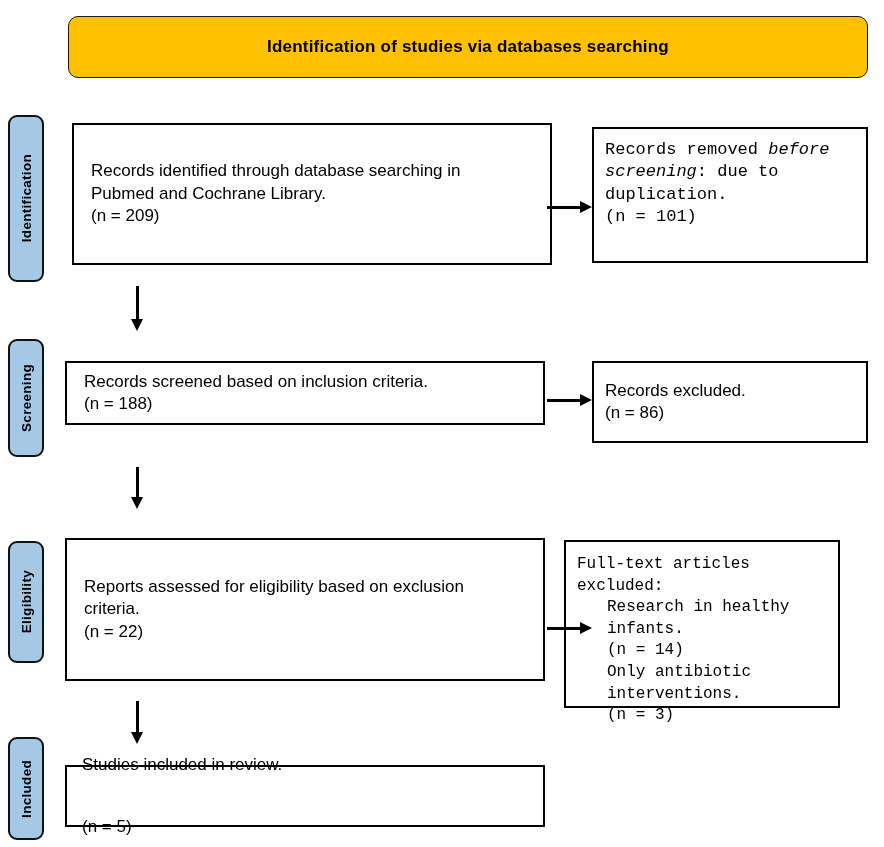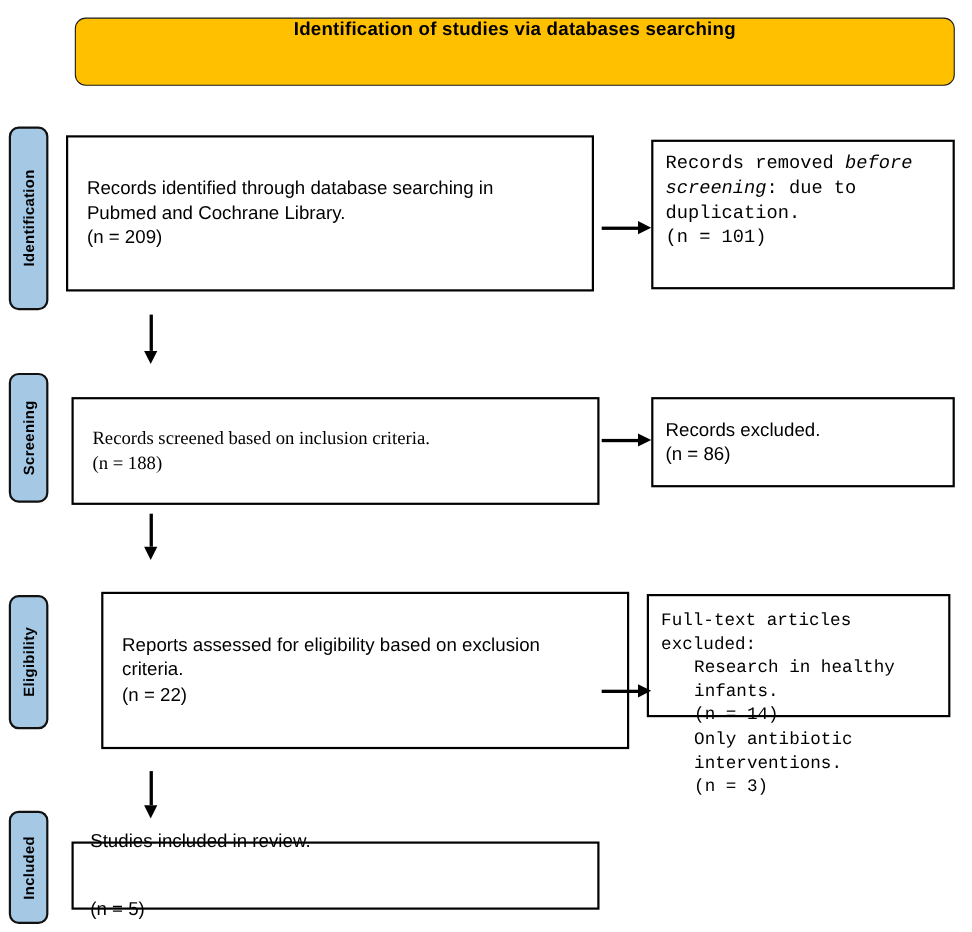--- a/index.html
+++ b/index.html
@@ -6,21 +6,21 @@
   html,body { background:#ffffff; }
   body { font-family:"Liberation Sans","DejaVu Sans",sans-serif; color:#000; }
   .canvas {
     position:relative; width:884px; height:847px; background:#fff; overflow:hidden;
   }
 
   
   .banner {
     position:absolute; left:68px; top:16px; width:800px; height:62px;
     background:#FFC000; border:1.5px solid #1a1a1a; border-radius:10px;
-    display:flex; align-items:flex-start; justify-content:center;
+    display:flex; align-items:center; justify-content:center;
   }
   .banner .title { font-size:17px; font-weight:bold; letter-spacing:0.2px; }
 
   
   .stage {
     position:absolute; left:8px; width:36px;
     background:#A5C8E4; border:2px solid #111; border-radius:9px;
     display:flex; align-items:center; justify-content:center;
   }
   .stage span {
@@ -32,27 +32,27 @@
   .stage.eligibility    { top:541px; height:122px; }
   .stage.included       { top:737px; height:103px; }
 
   
   .box {
     position:absolute; background:#fff; border:2px solid #000;
     font-size:17px; line-height:1.32;
     display:flex; flex-direction:column; justify-content:center;
   }
   .box.top-align { justify-content:flex-start;font-family:Liberation Mono, monospace; }
-  .b1 { left:60px;  top:123px; width:480px; height:142px; padding:8px 34px 8px 17px; }
-  .b2 { left:65px;  top:361px; width:480px; height:98px;  padding:6px 48px 6px 17px;font-family:Liberation Serif, serif; }
-  .b3 { left:65px;  top:538px; width:480px; height:143px; padding:8px 50px 8px 17px;margin-left:27px; }
+  .b1 { left:72px;  top:123px; width:480px; height:142px; padding:8px 34px 8px 17px; }
+  .b2 { left:65px;  top:361px; width:480px; height:64px;  padding:6px 48px 6px 17px; }
+  .b3 { left:65px;  top:538px; width:480px; height:143px; padding:8px 50px 8px 17px; }
   .b4 { left:65px;  top:765px; width:480px; height:62px;  padding:4px 20px 4px 15px;gap:39px; }
   .r1 { left:592px; top:127px; width:276px; height:136px; padding:10px 30px 8px 11px; }
   .r2 { left:592px; top:361px; width:276px; height:82px;  padding:6px 12px 6px 11px; }
-  .r3 { left:588px; top:540px; width:276px; height:112px; padding:12px 8px 8px 11px; font-size:16px; line-height:1.35; }
+  .r3 { left:564px; top:540px; width:276px; height:168px; padding:12px 8px 8px 11px; font-size:16px; line-height:1.35; }
   .r3 .indent { margin-left:30px; }
 
   
   .arrow-right { position:absolute; height:2.5px; background:#000; }
   .arrow-right::after {
     content:""; position:absolute; left:100%; top:50%; transform:translateY(-50%);
     width:0; height:0; border-left:12px solid #000;
     border-top:6px solid transparent; border-bottom:6px solid transparent;
   }
   .arrow-down { position:absolute; width:2.5px; background:#000; }

